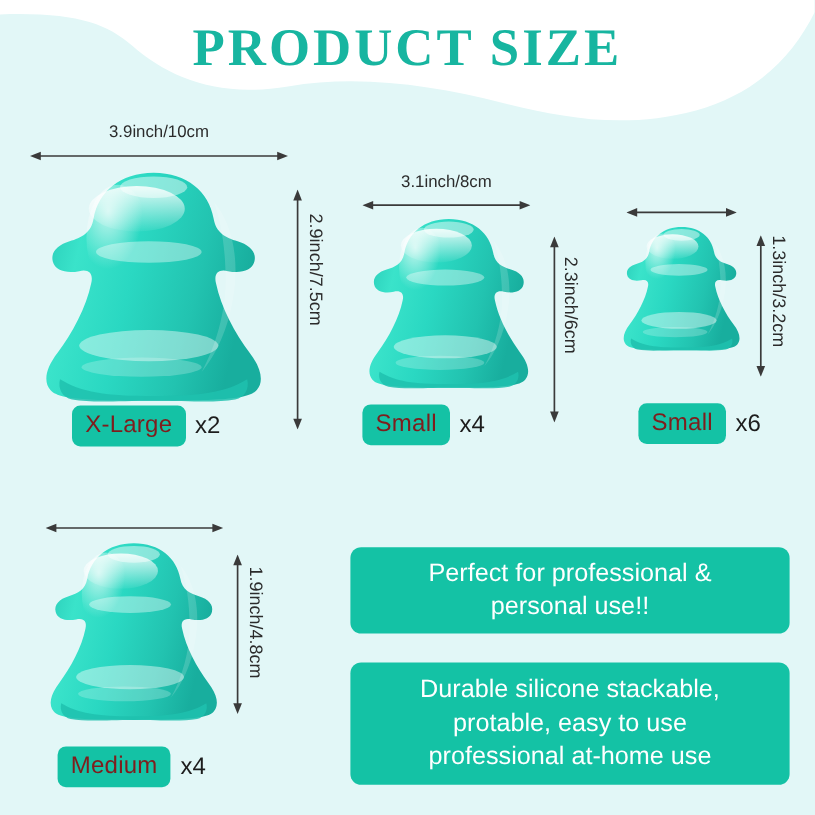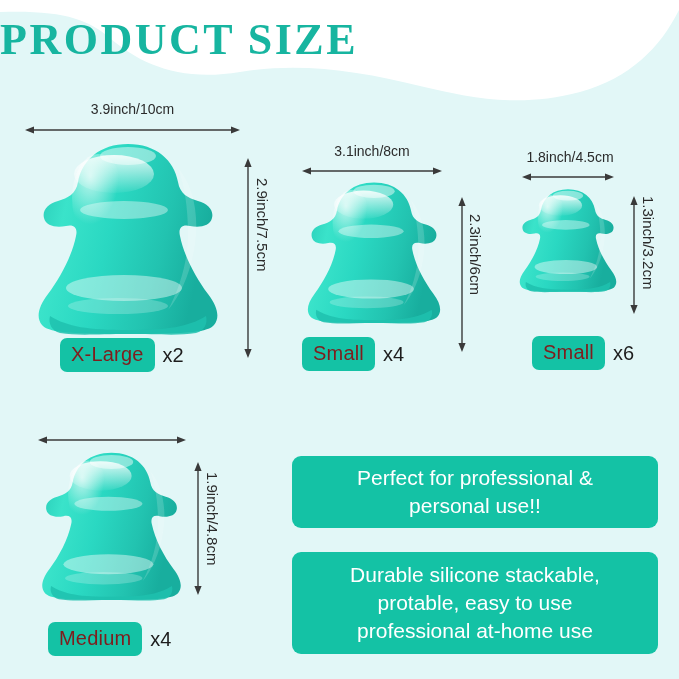--- a/index.html
+++ b/index.html
@@ -32,20 +32,21 @@
     height: 120px;
     pointer-events: none;
   }
 
   
   .title {
     position: absolute;
     left: 0;
     top: 14px;
     width: 679px;
+    text-align: center;
     font-family: "Liberation Serif", "DejaVu Serif", serif;
     font-weight: bold;
     font-size: 44px;
     letter-spacing: 2.5px;
     color: #17b5a0;
     line-height: 52px;
     white-space: nowrap;
   }
 
   
@@ -248,21 +249,20 @@
     <div class="dim-side-label" style="left:195px; top:72px;">2.3inch/6cm</div>
 
     <div class="badge-row" style="left:14px; top:195px;">
       <span class="size-badge">Small</span>
       <span class="qty">x4</span>
     </div>
   </div>
 
   <div class="cup-cell" style="left:500px; top:148px; width:170px; height:230px;">
 
-    <div class="dim-top-label" style="left:0px; top:0px; width:140px;">1.8inch/4.5cm</div>
 
     <svg class="arrow-h" style="left:22px; top:23px;" width="92" height="12" viewBox="0 0 92 12">
       <line x1="6" y1="6" x2="86" y2="6" stroke="#3a3a3a" stroke-width="1.4"></line>
       <path d="M0,6 L9,2.4 L9,9.6 Z" fill="#3a3a3a"></path>
       <path d="M92,6 L83,2.4 L83,9.6 Z" fill="#3a3a3a"></path>
     </svg>
 
     <svg style="position:absolute; left:14px; top:38px;" width="108" height="108" viewBox="0 0 200 200">
       <defs>
         <linearGradient id="smBody" x1="0" y1="0" x2="1" y2="0.25">

